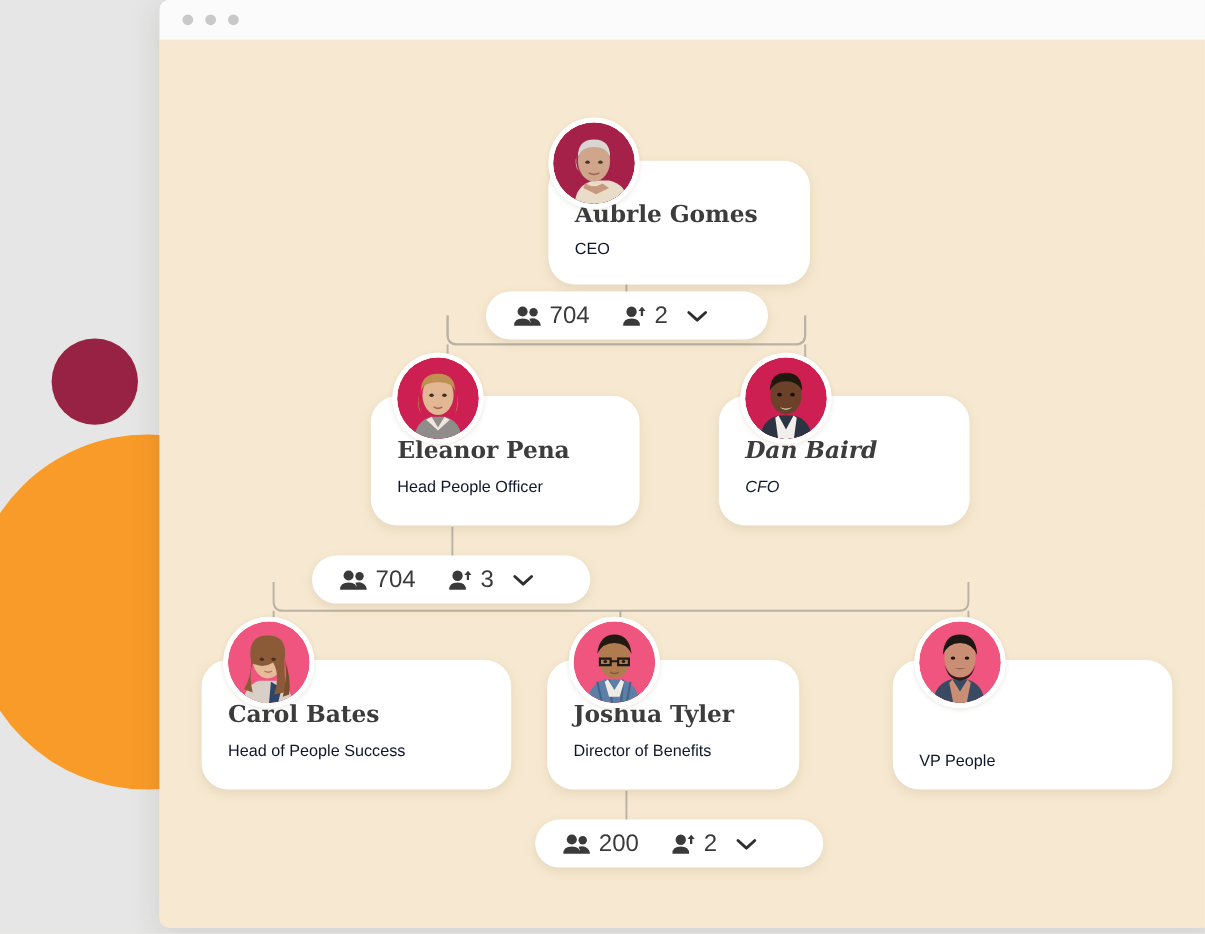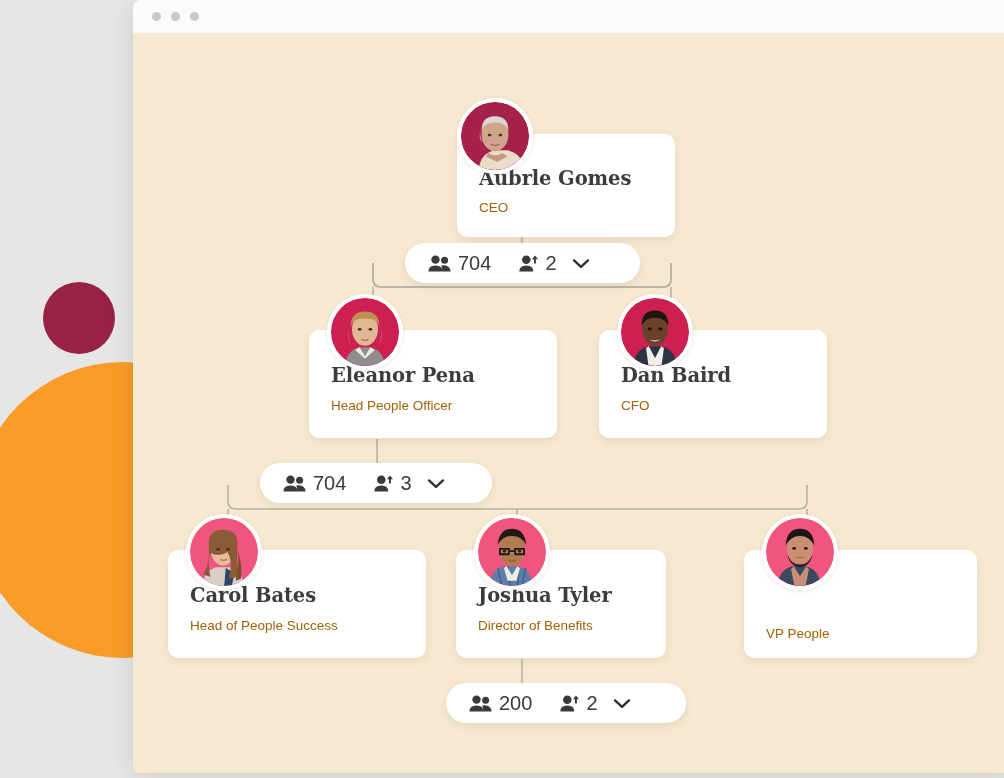--- a/index.html
+++ b/index.html
@@ -85,41 +85,41 @@
 
   
   .node {
     position: absolute;
   }
   .card {
     position: absolute;
     left: 0;
     top: 36px;
     background: #FFFFFF;
-    border-radius: 10px;
+    border-radius: 22px;
     box-shadow: 0 3px 9px rgba(120,100,70,0.13);
     box-sizing: border-box;
     padding: 0 19px;
   }
   .card-name {
     position: absolute;
     left: 22px;
     font-family: "DejaVu Serif", "Liberation Serif", serif;
     font-weight: bold;
     font-size: 19.5px;
     letter-spacing: -0.1px;
     color: #3C3C3C;
     white-space: nowrap;
   }
   .card-role {
     position: absolute;
     left: 22px;
     font-family: "Liberation Sans", sans-serif;
     font-size: 13.5px;
-    color: #a16207;
+    color: #0f172a;
     white-space: nowrap;
   }
   .avatar {
     position: absolute;
     border-radius: 50%;
     border: 4px solid #FFFFFF;
     box-sizing: border-box;
     overflow: hidden;
     z-index: 3;
     box-shadow: 0 1px 4px rgba(120,100,70,0.16);
@@ -274,21 +274,21 @@
             <ellipse cx="38" cy="35" rx="14.5" ry="18.5" fill="#E2B793"></ellipse>
             <path d="M22 34 q-1-19 16-19 q17 0 16 19 q0-11 -16-11 q-16 0-16 11z" fill="#C08F52"></path>
             <path d="M21 30 q-4 14 1 22 q-4-12 -1-22z" fill="#B8893F"></path>
             <path d="M55 30 q4 14 -1 22 q4-12 1-22z" fill="#B8893F"></path>
             <ellipse cx="32" cy="35" rx="2.1" ry="1.6" fill="#3F2E22"></ellipse>
             <ellipse cx="44" cy="35" rx="2.1" ry="1.6" fill="#3F2E22"></ellipse>
             <path d="M34 46 q4 2.6 8 0" stroke="#A86A55" stroke-width="1.4" fill="none"></path>
           </g>
         </svg>
       </div>
-      <div class="card" style="width:248px; height:108px;">
+      <div class="card" style="width:224px; height:108px;">
         <div class="card-name" style="top:34px;">Eleanor Pena</div>
         <div class="card-role" style="top:68px;">Head People Officer</div>
       </div>
     </div>
 
     <div class="node" style="left:466px; top:261px; width:209px;">
       <div class="avatar" style="left:18px; top:0px; width:76px; height:76px;">
         <div class="av-bg" style="background:#CE1F52"></div>
         <svg viewBox="0 0 76 76">
           <defs>
@@ -301,21 +301,21 @@
             <path d="M14 78 q0-20 17-24 l14 0 q17 4 17 24 z" fill="#2C3342"></path>
             <path d="M31 54 l7 13 7-13 3 2 -3 22 -14 0 -3-22z" fill="#F2EFEA"></path>
             <ellipse cx="38" cy="35" rx="14.5" ry="18" fill="#6B4229"></ellipse>
             <path d="M23 31 q0-17 15-17 q15 0 15 17 q-4-9 -15-9 q-11 0-15 9z" fill="#20170F"></path>
             <ellipse cx="32" cy="34.5" rx="2.2" ry="1.7" fill="#160E08"></ellipse>
             <ellipse cx="44" cy="34.5" rx="2.2" ry="1.7" fill="#160E08"></ellipse>
             <path d="M32 46 q6 5 12 0 q-6 3.2 -12 0z" fill="#F5F2EC"></path>
           </g>
         </svg>
       </div>
-      <div class="card" style="width:228px; height:108px;">
+      <div class="card" style="width:209px; height:108px;font-style:italic;">
         <div class="card-name" style="top:34px;">Dan Baird</div>
         <div class="card-role" style="top:68px;">CFO</div>
       </div>
     </div>
 
     <div class="pill" style="left:127px; top:430px; width:232px;">
       <span class="pill-group">
         <svg class="pill-icon" width="23" height="17" viewBox="0 0 23 17" fill="#3A3A3A">
           <circle cx="7.5" cy="4.6" r="4.2"></circle>
             <circle cx="16.6" cy="5.2" r="3.5"></circle>

